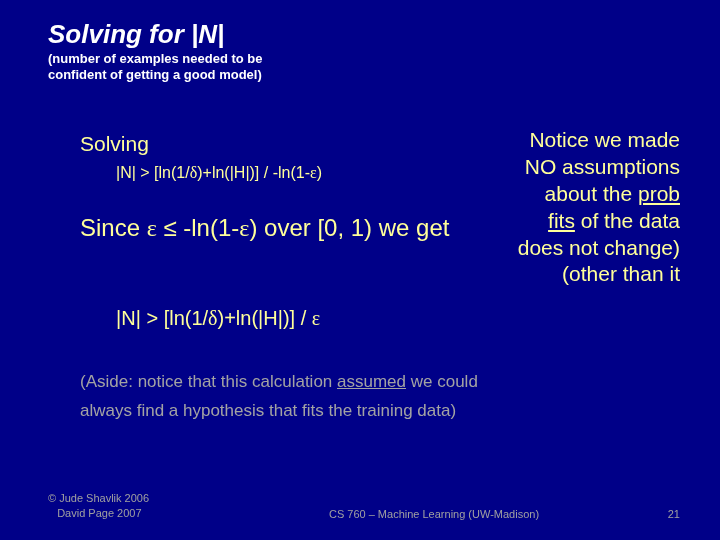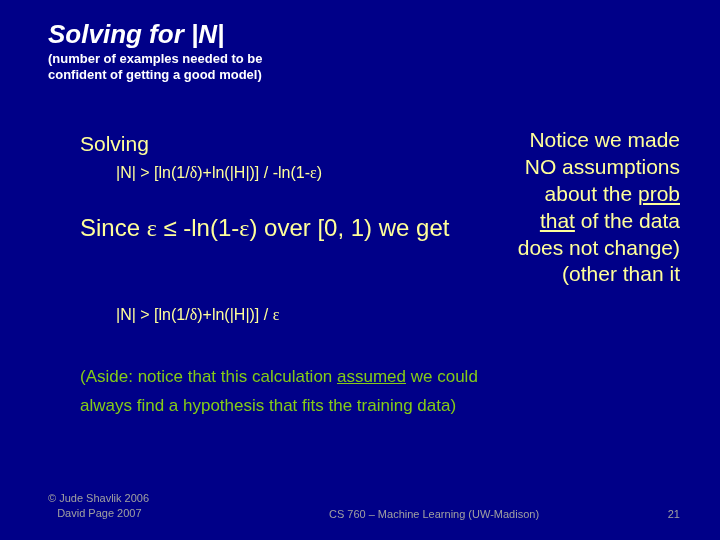--- a/index.html
+++ b/index.html
@@ -55,37 +55,37 @@
     font-size: 16px;
     white-space: nowrap;
   }
   .since {
     margin-top: 26px;
     font-size: 24px;
   }
   .eq2 {
     padding-left: 68px;
     margin-top: 16px;
-    font-size: 16px;
+    font-size: 20px;
   }
   .notice-box {
     width: 166px;
     text-align: right;
     font-size: 21px;
     color: #ffff99;
     line-height: 1.28;
     margin-left: 6px;
     margin-top: -2px;
   }
   .notice-box .u { text-decoration: underline; }
   .aside {
     padding-left: 32px;
     margin-top: 36px;
     font-size: 17px;
-    color: #84cc16;
+    color: #a3a3a3;
     line-height: 1.7;
   }
   .aside .u { text-decoration: underline; }
   .footer {
     position: absolute;
     bottom: 20px;
     left: 48px;
     right: 40px;
     font-size: 11px;
     color: #a0a0a0;
@@ -117,21 +117,21 @@
           <span>|N| &gt; [ln(1/</span><span class="sym">δ</span><span>)+ln(|H|)] / -ln(1-</span><span class="sym">ε</span><span>)</span>
         </div>
         <div class="since">
           <span>Since </span><span class="sym">ε</span><span> ≤ </span><span>-ln(1-</span><span class="sym">ε</span><span>) over [0, 1) we get</span>
         </div>
       </div>
       <div class="notice-box">
         <div>Notice we made</div>
         <div>NO assumptions</div>
         <div><span>about the </span><span class="u">prob</span></div>
-        <div><span class="u">that</span><span> of the data</span></div>
+        <div><span class="u">fits</span><span> of the data</span></div>
         <div>does not change)</div>
         <div>(other than it</div>
       </div>
     </div>
 
     <div class="eq2">
       <span>|N| &gt; [ln(1/</span><span class="sym">δ</span><span>)+ln(|H|)] / </span><span class="sym">ε</span>
     </div>
 
     <div class="aside">

